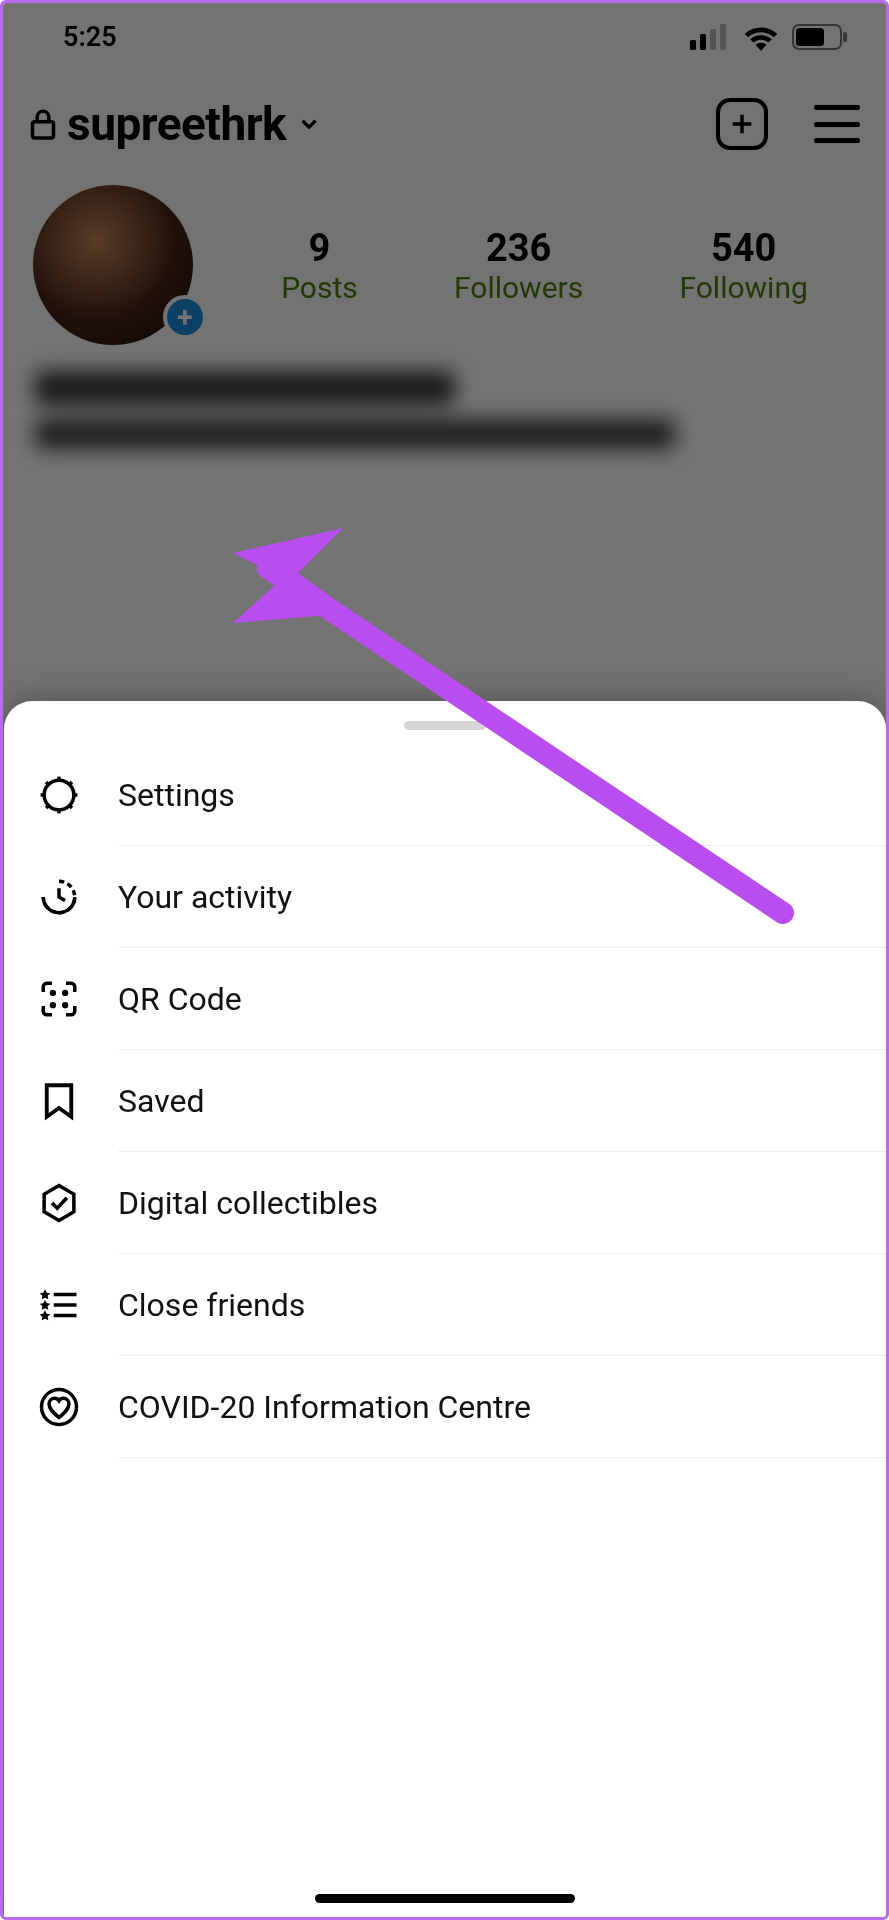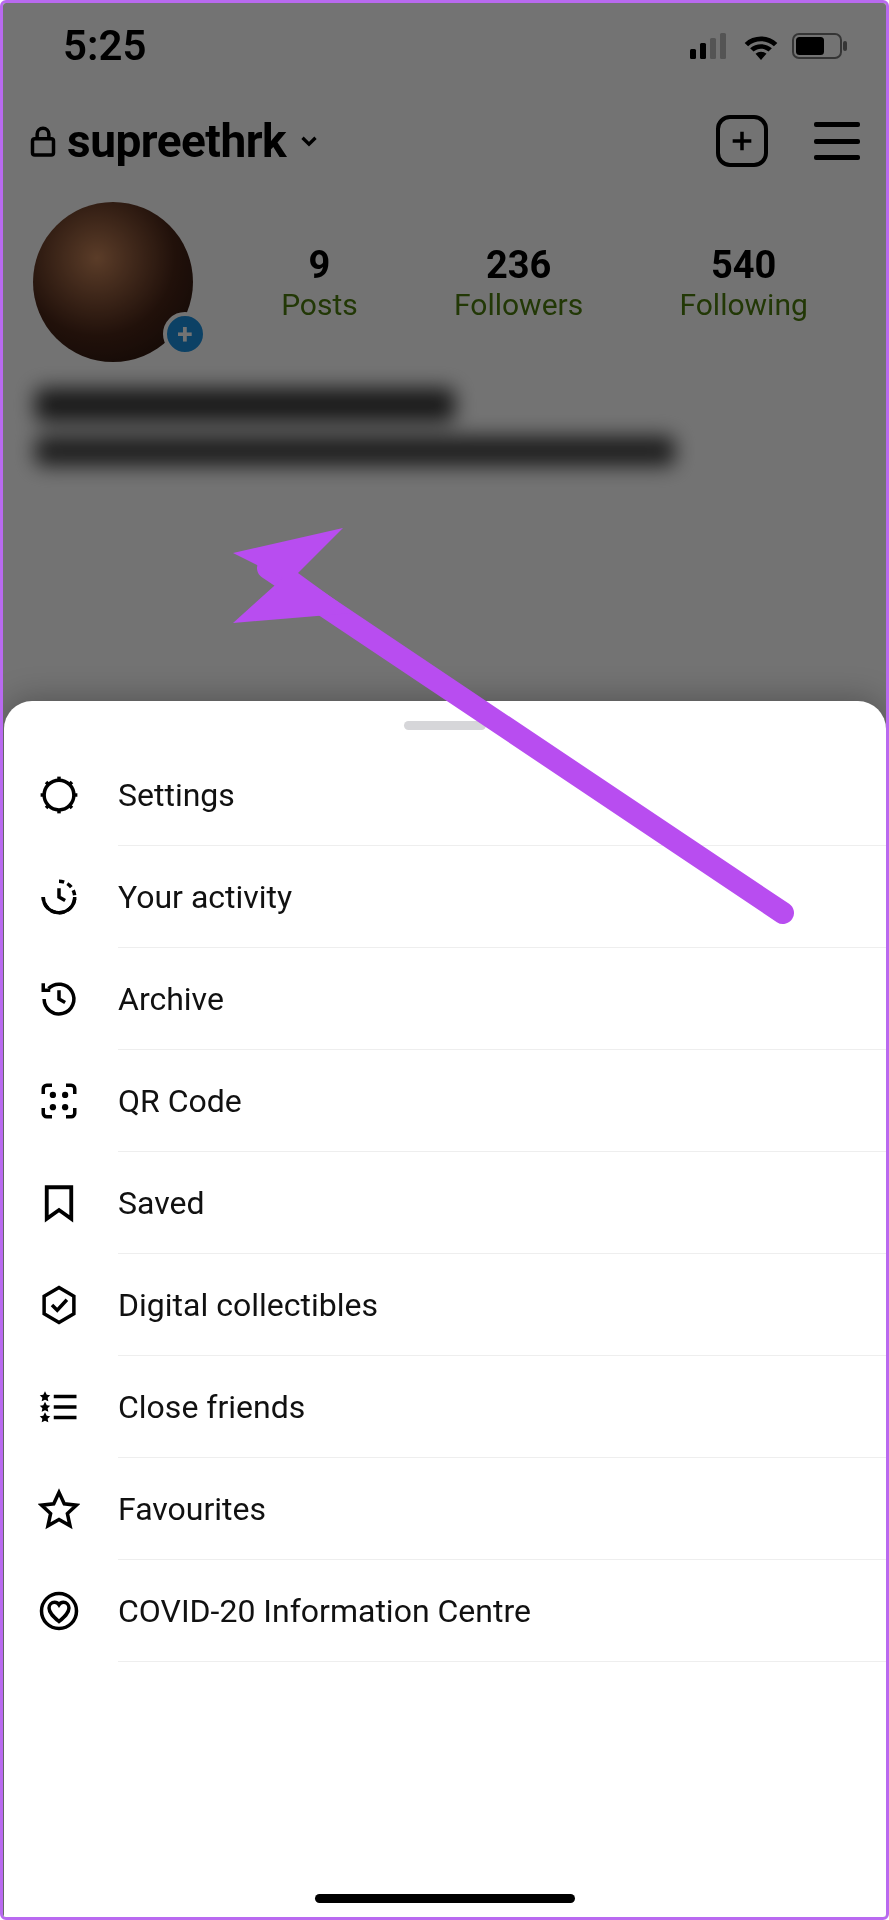--- a/index.html
+++ b/index.html
@@ -27,21 +27,21 @@
     inset: 0;
     background: rgba(0,0,0,0.55);
     pointer-events: none;
   }
 
   .status-bar {
     display: flex;
     align-items: center;
     justify-content: space-between;
     padding: 18px 38px 8px 60px;
-    font-size: 42px;
+    font-size: 27px;
     font-weight: 600;
   }
   .status-right { display: flex; align-items: center; gap: 12px; }
   .status-right svg { display: block; }
 
   .profile-header {
     display: flex;
     align-items: center;
     padding: 36px 26px 14px 26px;
     gap: 20px;
@@ -281,30 +281,20 @@
       <span class="icon">
         <svg width="42" height="42" viewBox="0 0 24 24" fill="none" stroke="#000" stroke-width="2">
           <path d="M12 3 a9 9 0 1 1 -9 9" stroke-dasharray="3 2"></path>
           <path d="M21 12 a9 9 0 0 1 -9 9 a9 9 0 0 1 -9 -9"></path>
           <path d="M12 7 V12 L15.5 14"></path>
         </svg>
       </span>
       <span class="label">Your activity</span>
     </div>
 
-    <div class="menu-item">
-      <span class="icon">
-        <svg width="42" height="42" viewBox="0 0 24 24" fill="none" stroke="#000" stroke-width="2">
-          <path d="M3.5 12 a8.5 8.5 0 1 0 2.5 -6"></path>
-          <path d="M3 3 V7 H7"></path>
-          <path d="M12 7 V12 L15.5 14"></path>
-        </svg>
-      </span>
-      <span class="label">Archive</span>
-    </div>
 
     <div class="menu-item">
       <span class="icon">
         <svg width="42" height="42" viewBox="0 0 24 24" fill="none" stroke="#000" stroke-width="2">
           <path d="M8 3 H5 a2 2 0 0 0 -2 2 V8 M16 3 H19 a2 2 0 0 1 2 2 V8 M8 21 H5 a2 2 0 0 1 -2 -2 V16 M16 21 H19 a2 2 0 0 0 2 -2 V16"></path>
           <circle cx="8.5" cy="8.5" r="1.8" fill="#000" stroke="none"></circle>
           <circle cx="15.5" cy="8.5" r="1.8" fill="#000" stroke="none"></circle>
           <circle cx="8.5" cy="15.5" r="1.8" fill="#000" stroke="none"></circle>
           <circle cx="15.5" cy="15.5" r="1.8" fill="#000" stroke="none"></circle>
         </svg>
@@ -338,28 +328,20 @@
             <line x1="9" y1="12" x2="22" y2="12"></line>
             <line x1="9" y1="18" x2="22" y2="18"></line>
           <path d="M4 3 l1 2 2 .3 -1.5 1.4 .4 2 L4 7.8 2.1 8.7 l.4 -2 L1 5.3 3 5 Z" fill="#000" stroke="none"></path>
           <path d="M4 9 l1 2 2 .3 -1.5 1.4 .4 2 L4 13.8 2.1 14.7 l.4 -2 L1 11.3 3 11 Z" fill="#000" stroke="none"></path>
           <path d="M4 15 l1 2 2 .3 -1.5 1.4 .4 2 L4 19.8 2.1 20.7 l.4 -2 L1 17.3 3 17 Z" fill="#000" stroke="none"></path>
         </svg>
       </span>
       <span class="label">Close friends</span>
     </div>
 
-    <div class="menu-item">
-      <span class="icon">
-        <svg width="42" height="42" viewBox="0 0 24 24" fill="none" stroke="#000" stroke-width="2">
-          <path d="M12 2.5 L15 9 L22 9.8 L16.8 14.6 L18.3 21.6 L12 18 L5.7 21.6 L7.2 14.6 L2 9.8 L9 9 Z"></path>
-        </svg>
-      </span>
-      <span class="label">Favourites</span>
-    </div>
 
     <div class="menu-item">
       <span class="icon">
         <svg width="42" height="42" viewBox="0 0 24 24" fill="none" stroke="#000" stroke-width="2">
           <circle cx="12" cy="12" r="10"></circle>
           <path d="M12 18 C9 15.5 6.3 13.2 6.3 10.3 C6.3 8.4 7.8 7 9.5 7 C10.6 7 11.5 7.6 12 8.4 C12.5 7.6 13.4 7 14.5 7 C16.2 7 17.7 8.4 17.7 10.3 C17.7 13.2 15 15.5 12 18 Z"></path>
         </svg>
       </span>
       <span class="label">COVID-20 Information Centre</span>
     </div>

